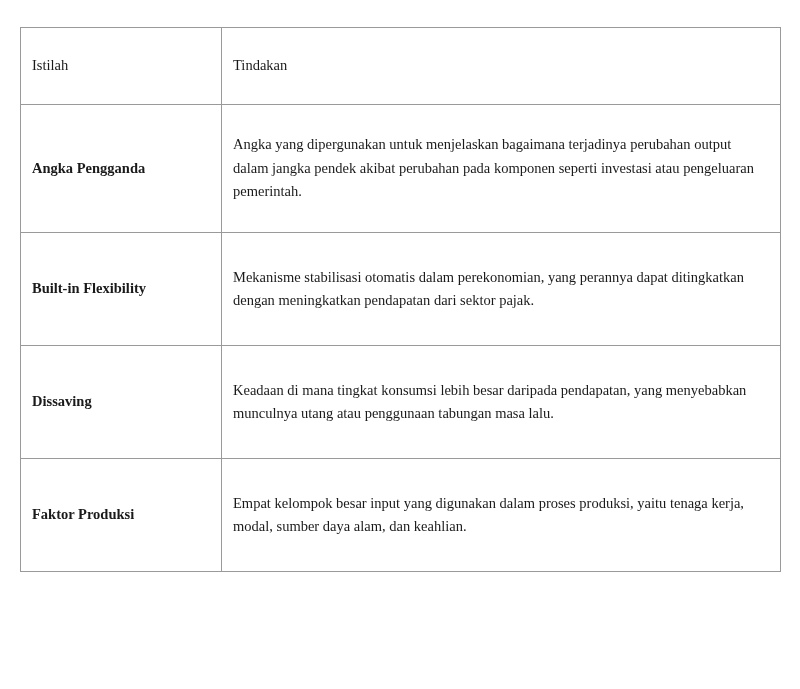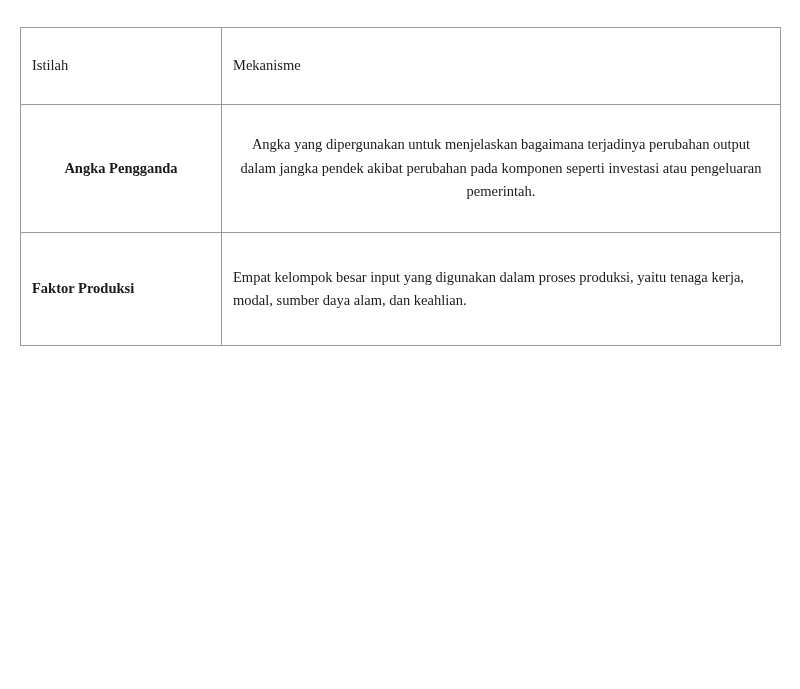--- a/index.html
+++ b/index.html
@@ -64,46 +64,54 @@
     padding-right: 8px;
     margin-left: 40px;
   }
 
   td.def-cell {
     padding-left: 12px;
     padding-right: 16px;
   }
 
   
-  tr.data-row-tall td { height: 107px; text-align: center; }
+  tr.data-row-tall td { height: 107px; }
   tr.data-row-mid  td { height: 92px; }
 </style>
 </head>
 <body>
 
 <div class="page">
   <div class="table-wrap">
     <table class="glossary">
       <colgroup>
         <col class="col-term">
         <col class="col-def">
       </colgroup>
       <tbody>
         <tr class="header-row">
           <td>Istilah</td>
-          <td>Mekanisme</td>
+          <td>Tindakan</td>
         </tr>
 
         <tr class="data-row-tall">
           <td class="term-cell">Angka Pengganda</td>
           <td class="def-cell">Angka yang dipergunakan untuk menjelaskan bagaimana terjadinya perubahan output dalam jangka pendek akibat perubahan pada komponen seperti investasi atau pengeluaran pemerintah.</td>
         </tr>
 
+        <tr class="data-row-mid">
+          <td class="term-cell">Built-in Flexibility</td>
+          <td class="def-cell">Mekanisme stabilisasi otomatis dalam perekonomian, yang perannya dapat ditingkatkan dengan meningkatkan pendapatan dari sektor pajak.</td>
+        </tr>
 
 
+        <tr class="data-row-mid">
+          <td class="term-cell">Dissaving</td>
+          <td class="def-cell">Keadaan di mana tingkat konsumsi lebih besar daripada pendapatan, yang menyebabkan munculnya utang atau penggunaan tabungan masa lalu.</td>
+        </tr>
 
         <tr class="data-row-mid">
           <td class="term-cell">Faktor Produksi</td>
           <td class="def-cell">Empat kelompok besar input yang digunakan dalam proses produksi, yaitu tenaga kerja, modal, sumber daya alam, dan keahlian.</td>
         </tr>
 
       </tbody>
     </table>
   </div>
 </div>

